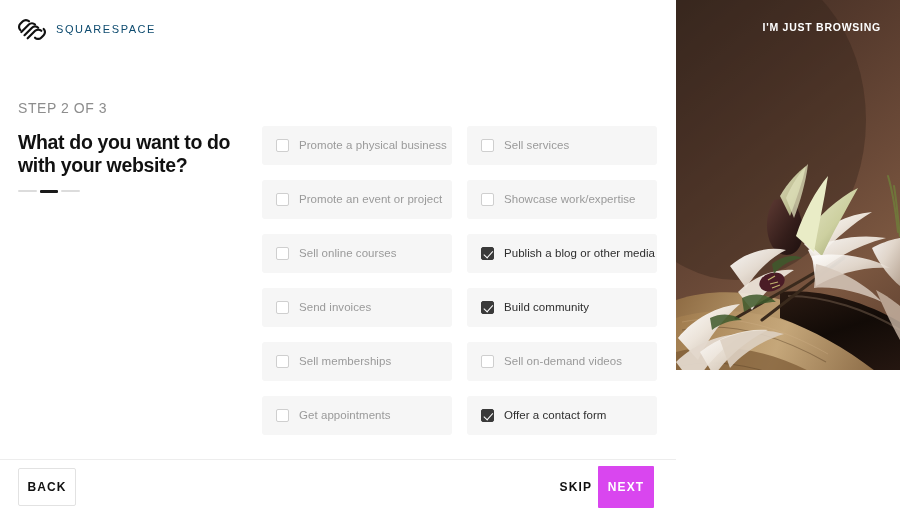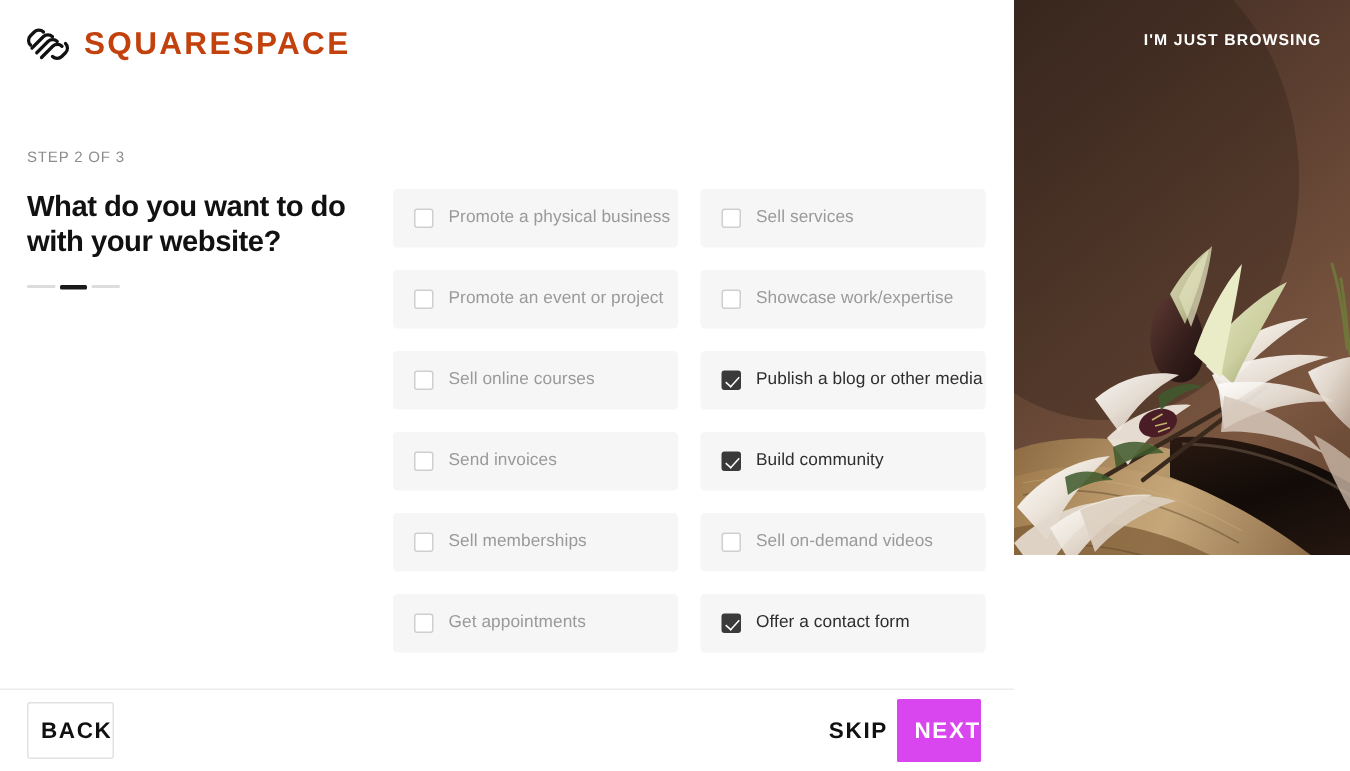--- a/index.html
+++ b/index.html
@@ -33,35 +33,35 @@
   .logo-row {
     position: absolute;
     top: 16px;
     left: 17px;
     display: flex;
     align-items: center;
     gap: 9px;
   }
   .logo-mark { width: 30px; height: 27px; display: block; }
   .logo-word {
-    font-size: 21px;
+    font-size: 11px;
     letter-spacing: 1.55px;
-    font-weight: 700;
-    color: #c2410c;
+    font-weight: 400;
+    color: #0c4a6e;
     line-height: 1;
   }
 
   .intro {
     position: absolute;
     top: 101px;
     left: 18px;
     width: 230px;
   }
   .step-label {
-    font-size: 10px;
+    font-size: 14px;
     letter-spacing: 0.55px;
     color: #8d8d8d;
     font-weight: 500;
     line-height: 1;
   }
   .headline {
     margin-top: 16px;
     font-size: 19.5px;
     line-height: 1.16;
     letter-spacing: -0.35px;
@@ -152,28 +152,27 @@
     width: 676px;
     height: 55px;
     border-top: 1px solid #ededed;
     background: #ffffff;
     display: flex;
     align-items: center;
     padding: 0 22px 0 18px;
   }
   .btn {
     font-family: "Liberation Sans", sans-serif;
-    font-size: 15px;
+    font-size: 12px;
     font-weight: 700;
     letter-spacing: 1.1px;
     cursor: pointer;
     line-height: 1;
     border: none;
     background: none;
-    text-align: right;
   }
   .btn-back {
     border: 1px solid #e2e2e2;
     background: #ffffff;
     color: #111111;
     width: 58px;
     height: 38px;
     border-radius: 2px;
   }
   .footer-right {

